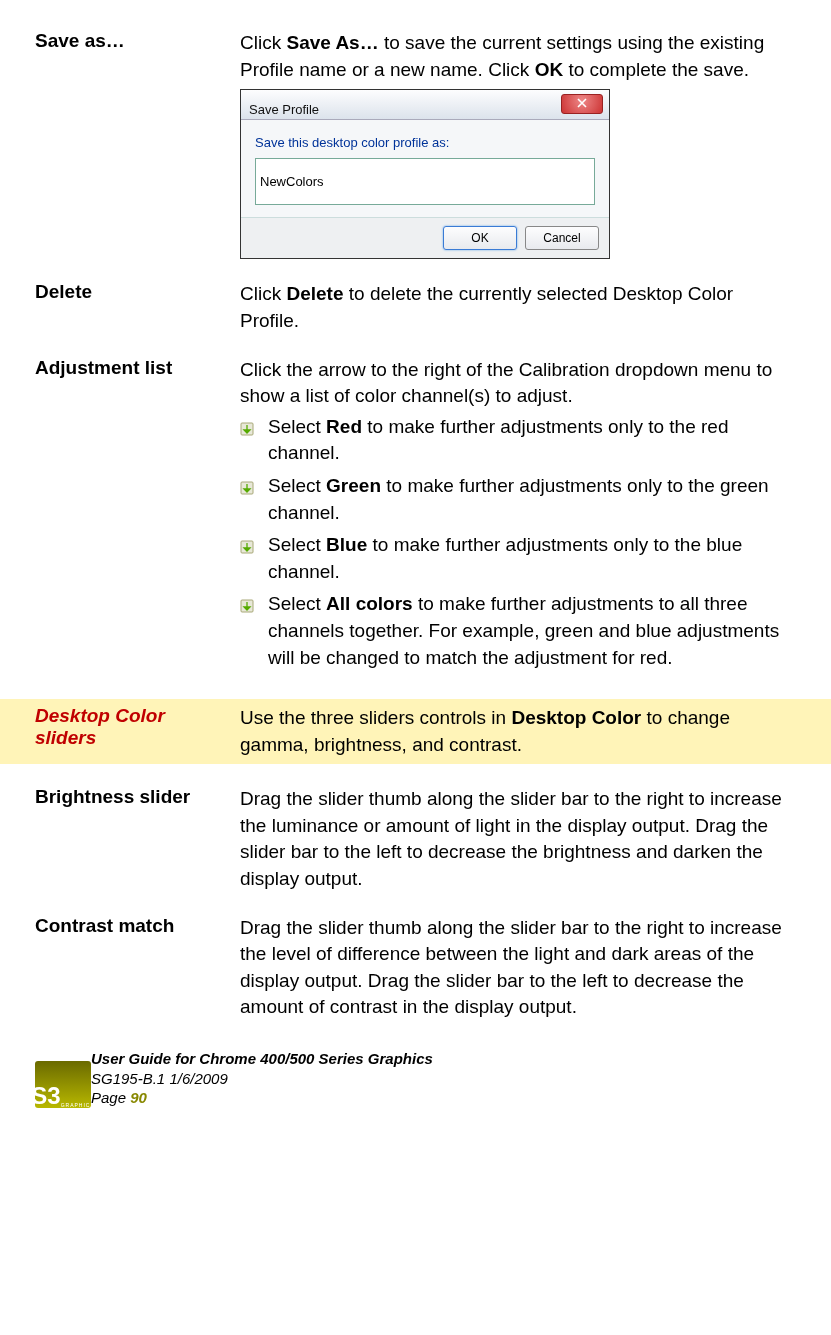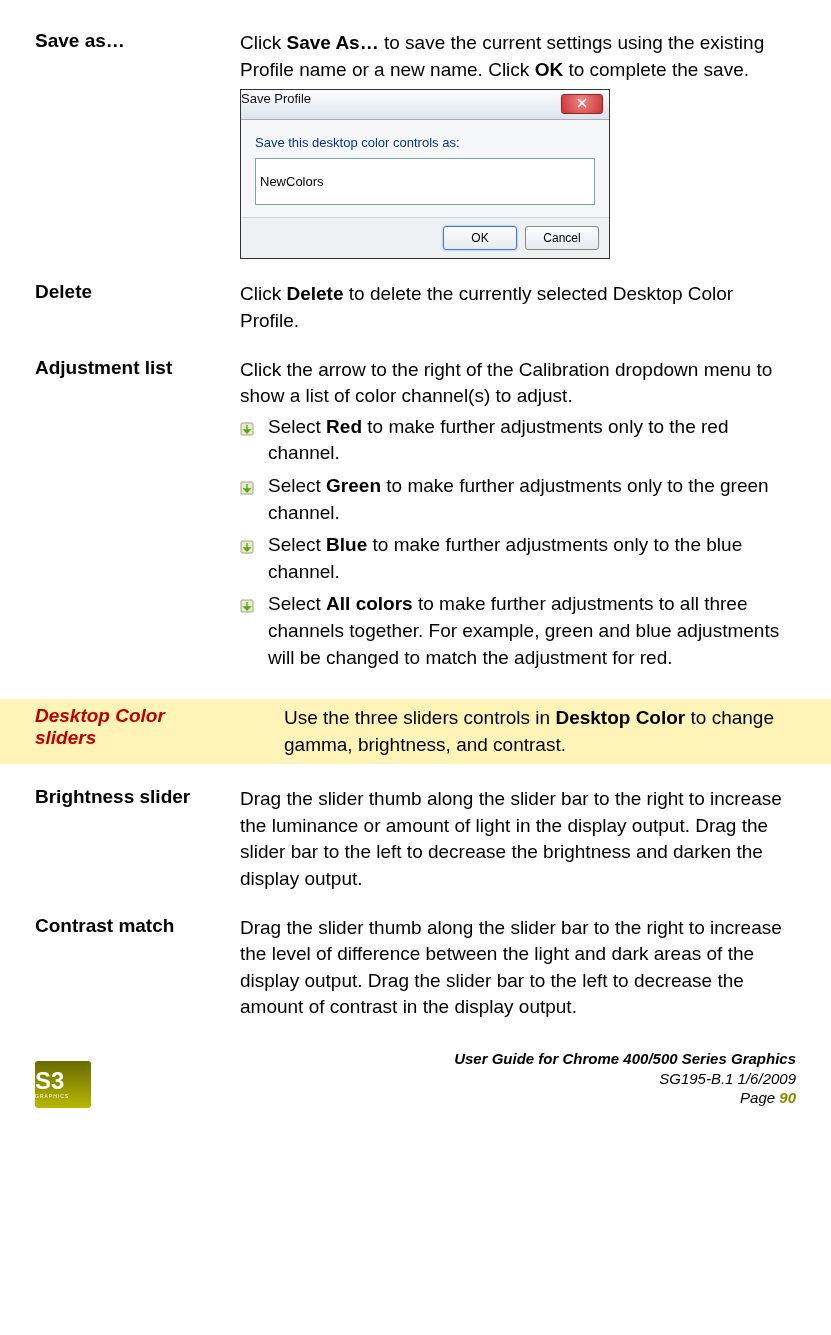--- a/index.html
+++ b/index.html
@@ -45,21 +45,20 @@
     }
     .highlight-row .label-col {
       color: #c00000;
       font-weight: bold;
       font-style: italic;
       width: 205px;
     }
     .highlight-row .desc-col {
       color: #000;
       font-style: normal;
-      margin-left: 44px;
     }
     .bullet-list {
       margin-top: 4px;
     }
     .bullet-item {
       display: flex;
       margin: 2px 0 6px 0;
     }
     .bullet-icon {
       width: 28px;
@@ -74,24 +73,25 @@
     .dialog {
       width: 370px;
       border: 1px solid #333;
       background: #eef0f2;
       font-family: "Segoe UI", Tahoma, sans-serif;
       font-size: 13px;
       margin-top: 6px;
     }
     .dialog-titlebar {
       display: flex;
-      align-items: flex-start;
+      align-items: flex-end;
       height: 30px;
       background: linear-gradient(#fdfdfe, #dce3ec);
       border-bottom: 1px solid #aab;
+      padding-left: 8px;
       position: relative;
     }
     .dialog-title {
       font-size: 13px;
       color: #111;
     }
     .dialog-close {
       position: absolute;
       right: 6px;
       top: 4px;
@@ -152,39 +152,39 @@
       align-items: flex-end;
       padding: 6px 35px 10px 35px;
       border-top: none;
     }
     .footer-logo {
       width: 56px;
       height: 47px;
       background: linear-gradient(#6a6a00, #b8b800);
       border-radius: 3px;
       display: flex;
-      align-items: flex-start;
+      align-items: flex-end;
       justify-content: center;
-      flex-direction: column;
+      flex-direction: row;
     }
     .footer-logo-text {
       color: #fff;
       font-weight: bold;
       font-size: 24px;
       line-height: 1;
       font-family: Arial, sans-serif;
     }
     .footer-logo-sub {
       color: #fff;
       font-size: 5px;
       letter-spacing: 1px;
     }
     .footer-text {
       flex: 1;
-      text-align: right;
+      text-align: left;
       font-style: italic;
       font-size: 15px;
       line-height: 1.3;
     }
     .footer-text .title {
       font-weight: bold;
     }
     .footer-text .page-num {
       color: #888800;
       font-weight: bold;
@@ -212,21 +212,21 @@
           <span class="dialog-title">Save Profile</span>
           <div class="dialog-close">
             <span>
               <svg viewBox="0 0 10 10" width="10" height="10">
                   <path d="M1 1 L9 9 M9 1 L1 9" stroke="#fff" stroke-width="1.6"></path>
                 </svg>
             </span>
           </div>
         </div>
         <div class="dialog-body">
-          <div class="dialog-prompt">Save this desktop color controls as:</div>
+          <div class="dialog-prompt">Save this desktop color profile as:</div>
           <input class="dialog-input" value="NewColors" style="">
         </div>
         <div class="dialog-buttons">
           <div class="dialog-btn default">
               <span>OK</span>
             </div>
           <div class="dialog-btn">
               <span>Cancel</span>
             </div>
         </div>

